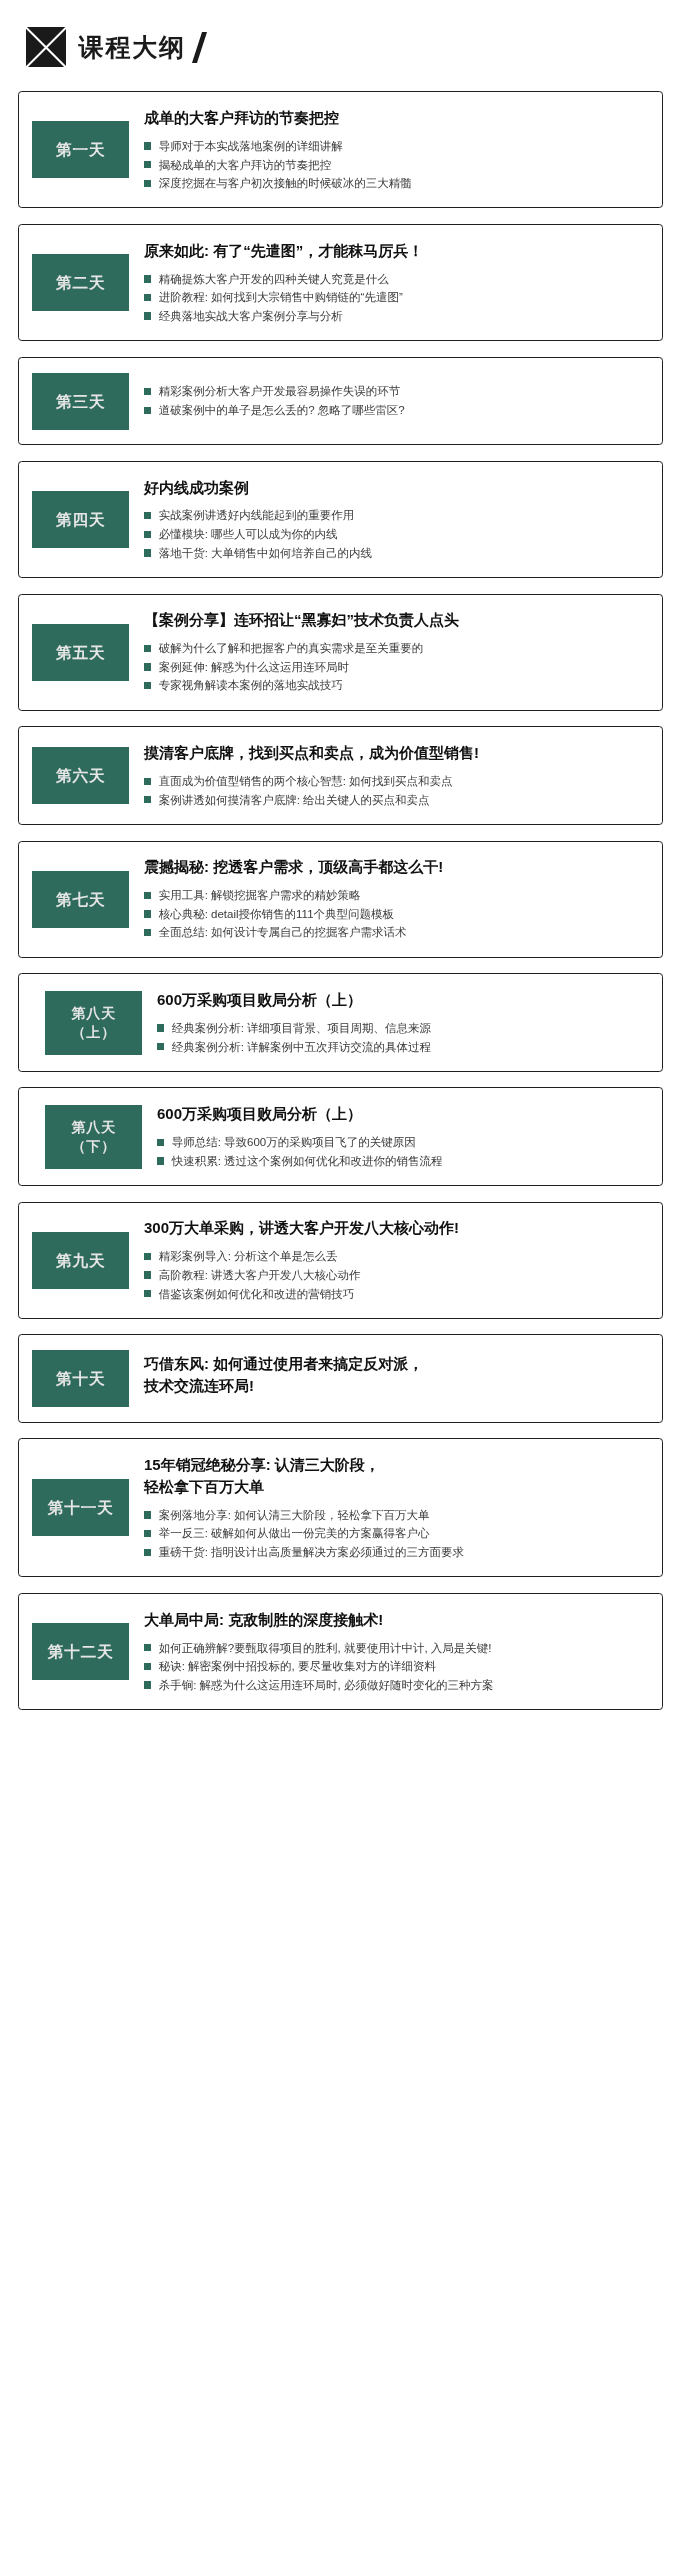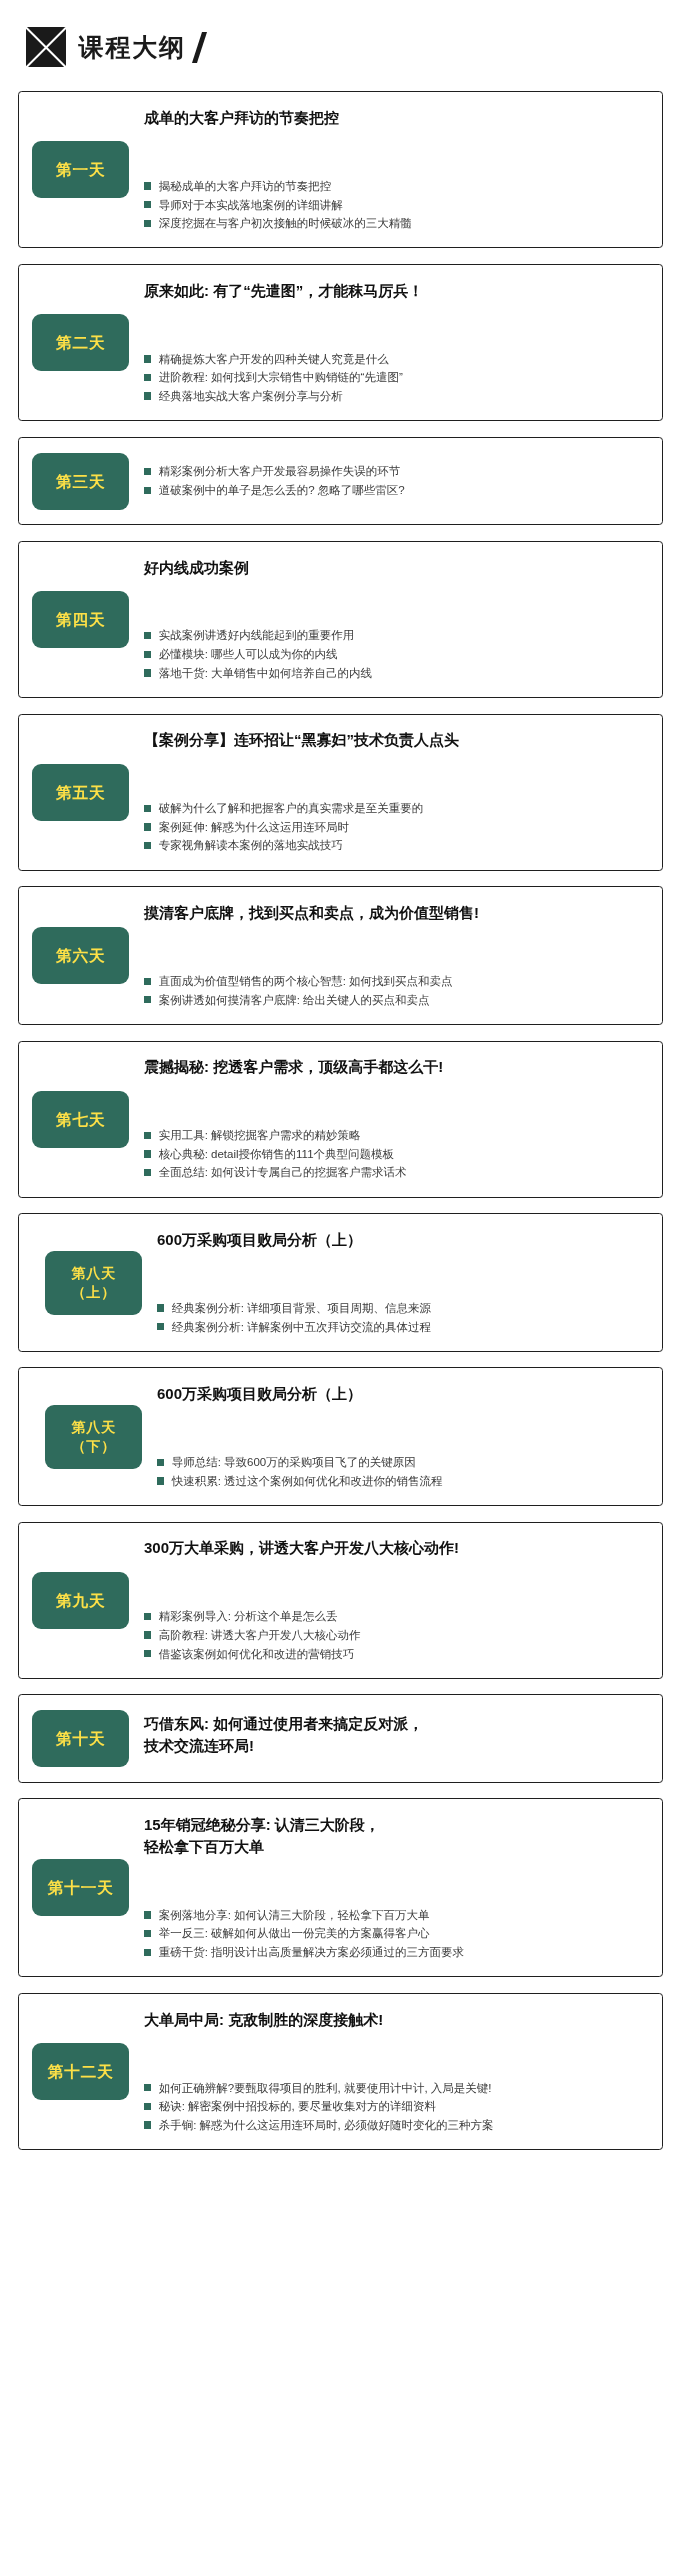--- a/index.html
+++ b/index.html
@@ -61,43 +61,42 @@
     display: flex;
     align-items: stretch;
     padding: 14.7px 13px;
     margin-bottom: 15.6px;
     background: #fff;
     min-height: 88px;
   }
   .daybox {
     flex: 0 0 97px;
     background: #2f6b5c;
-    color: #fde047;
-    border-radius: 9px;
+    color: #e5e5e5;
+    border-radius: 0;
     display: flex;
     align-items: center;
     justify-content: center;
     text-align: center;
     font-size: 15.6px;
     font-weight: bold;
     letter-spacing: 0.9px;
     line-height: 1.35;
     padding: 5.5px 1.8px;
     margin-right: 14.7px;
     align-self: center;
     height: 57px;
   }
   .daybox.two-line { height: 64px; font-size: 14px; margin-left: 13px; }
   .content {
     flex: 1 1 auto;
     padding-right: 3.7px;
     display: flex;
     flex-direction: column;
     justify-content: center;
-    gap: 40px;
   }
   .card-title {
     font-size: 15px;
     font-weight: bold;
     color: #111111;
     line-height: 1.45;
     margin-bottom: 8.2px;
   }
   .bullets {
     list-style: none;
@@ -129,22 +128,22 @@
     <div class="header-title">课程大纲</div>
     <div class="header-slash"></div>
   </div>
 
   <div id="lesson-list">
       <div class="card">
         <div class="daybox">第一天</div>
         <div class="content">
           <div class="card-title">成单的大客户拜访的节奏把控</div>
           <ul class="bullets">
+            <li>导师对于本实战落地案例的详细讲解</li>
             <li>揭秘成单的大客户拜访的节奏把控</li>
-            <li>导师对于本实战落地案例的详细讲解</li>
             <li>深度挖掘在与客户初次接触的时候破冰的三大精髓</li>
           </ul>
         </div>
       </div>
       <div class="card">
         <div class="daybox">第二天</div>
         <div class="content">
           <div class="card-title">原来如此: 有了“先遣图”，才能秣马厉兵！</div>
           <ul class="bullets">
             <li>精确提炼大客户开发的四种关键人究竟是什么</li>

